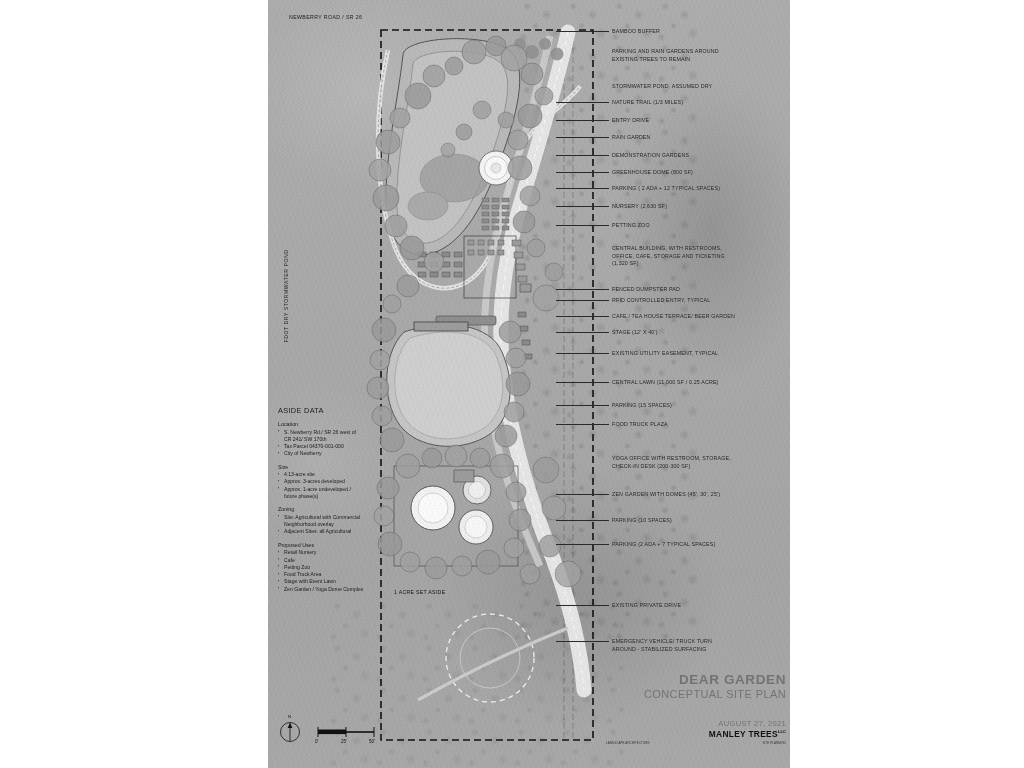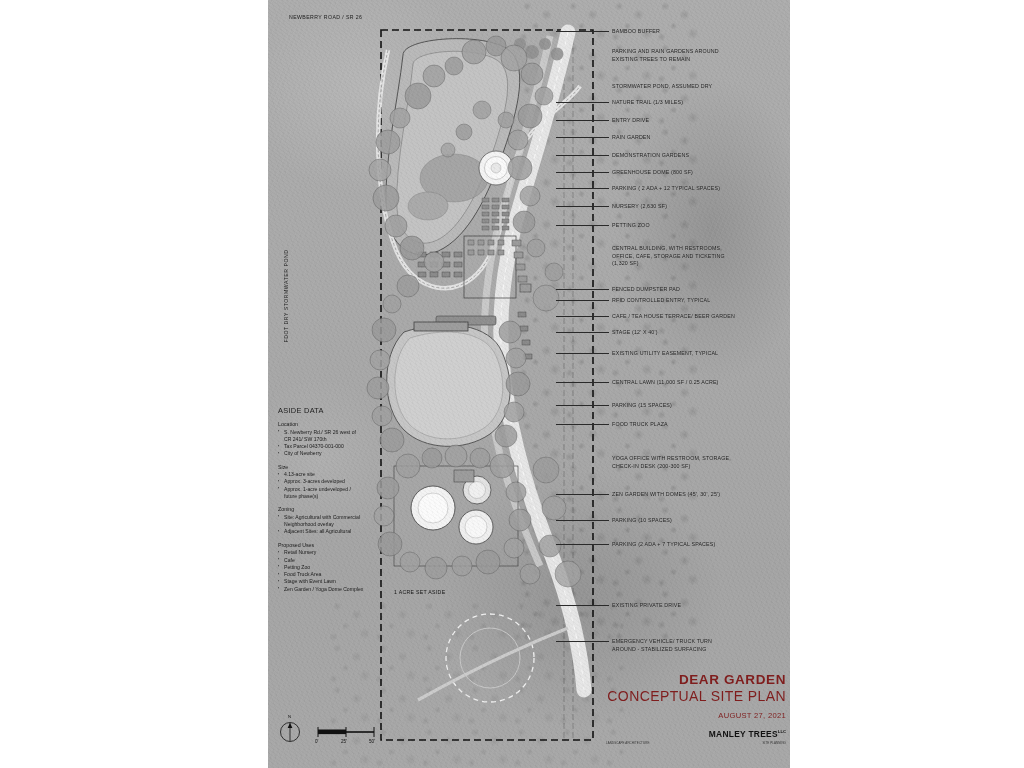--- a/index.html
+++ b/index.html
@@ -72,24 +72,24 @@
   #pondlabel {
     position:absolute; left:286px; top:296px;
     transform: translate(-50%,-50%) rotate(-90deg);
     font-size:5.2px; letter-spacing:.5px; color:#1d1d1d; white-space:nowrap;
   }
   
   #roadlabel { position:absolute; left:289px; top:14px; font-size:5.2px; letter-spacing:.4px; color:#1c1c1c; }
   #setaside  { position:absolute; left:394px; top:589px; font-size:5.2px; letter-spacing:.3px; color:#141414; }
 
   
-  #titleblock { position:absolute; left:606px; top:672px; width:180px; text-align:right; color:#7f1d1d; }
+  #titleblock { position:absolute; left:606px; top:672px; width:180px; text-align:right; color:#737373; }
   #titleblock .t1 { font-size:13.5px; font-weight:bold; letter-spacing:.6px; }
-  #titleblock .t2 { font-size:14px; letter-spacing:.4px; margin-top:1px;text-align:right; }
-  #titleblock .t3 { font-size:7.6px; letter-spacing:.3px; margin-top:7px; }
+  #titleblock .t2 { font-size:11px; letter-spacing:.4px; margin-top:1px;text-align:right; }
+  #titleblock .t3 { font-size:7.6px; letter-spacing:.3px; margin-top:19px; }
   #firm { position:absolute; left:606px; top:729px; width:180px; text-align:right; color:#111; }
   #firm .f1 { font-size:8.4px; font-weight:bold; letter-spacing:.3px; }
   #firm .f1 sup { font-size:4.2px; font-weight:bold; letter-spacing:0; }
   #firm .f2 { font-size:2.9px; letter-spacing:.12px; margin-top:1.5px; opacity:.8;
               display:flex; justify-content:space-between; }
 
   
   #northscale { position:absolute; left:272px; top:714px; width:108px; height:42px; }
   .na-n { position:absolute; left:16px; top:0px; font-size:4.2px; color:#111; }
   .sc-txt { position:absolute; font-size:4.6px; color:#111; }

